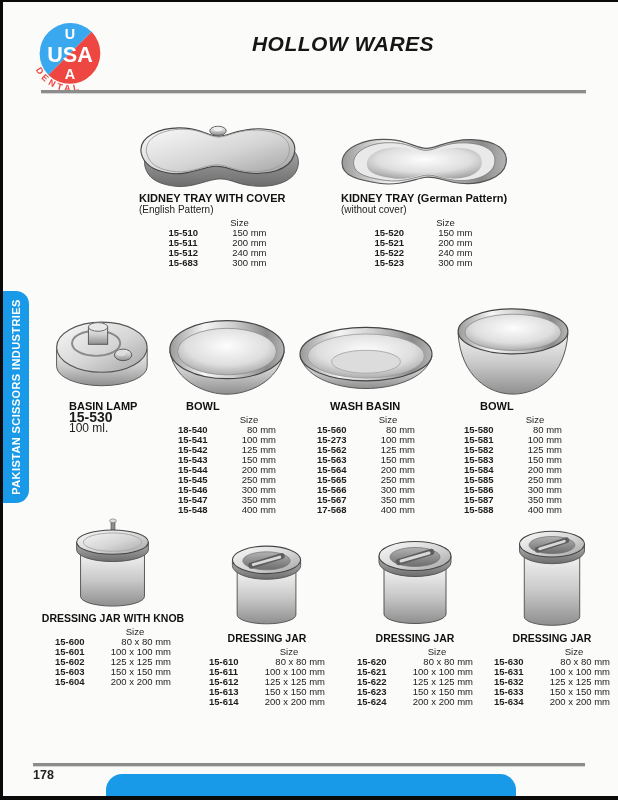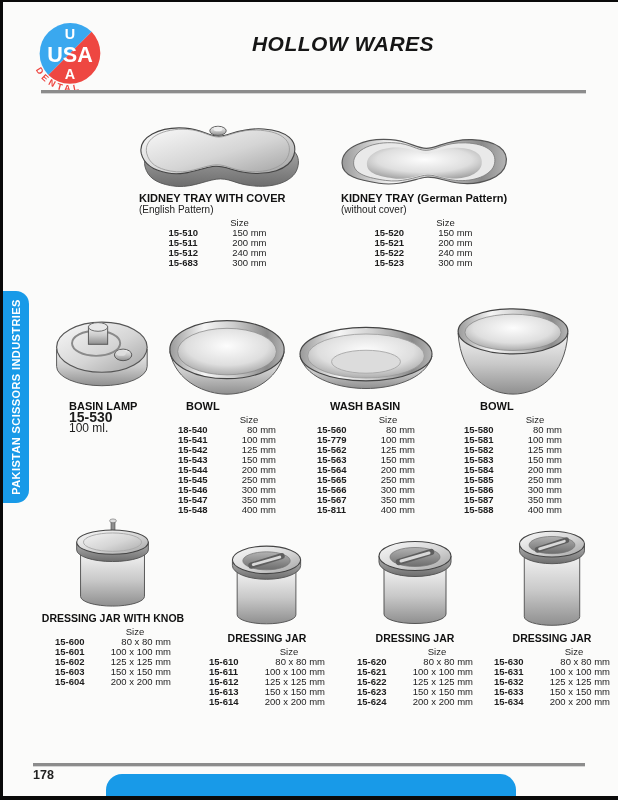--- a/index.html
+++ b/index.html
@@ -245,21 +245,21 @@
     <div class="sizes">
       <div class="srow">
           <span class="code"></span>
           <span class="val size-hdr">Size</span>
         </div>
       <div class="srow">
           <span class="code">15-560</span>
           <span class="val">80 mm</span>
         </div>
       <div class="srow">
-          <span class="code">15-779</span>
+          <span class="code">15-273</span>
           <span class="val">100 mm</span>
         </div>
       <div class="srow">
           <span class="code">15-562</span>
           <span class="val">125 mm</span>
         </div>
       <div class="srow">
           <span class="code">15-563</span>
           <span class="val">150 mm</span>
         </div>
@@ -273,21 +273,21 @@
         </div>
       <div class="srow">
           <span class="code">15-566</span>
           <span class="val">300 mm</span>
         </div>
       <div class="srow">
           <span class="code">15-567</span>
           <span class="val">350 mm</span>
         </div>
       <div class="srow">
-          <span class="code">15-811</span>
+          <span class="code">17-568</span>
           <span class="val">400 mm</span>
         </div>
     </div>
   </div>
 
   <div class="product" style="left:440px;top:298px;width:140px;">
     <div class="p-img" style="height:100px;">
       <svg viewBox="0 0 122 102" width="120" height="100">
         <path d="M5,34 C8,78 36,96 61,96 C86,96 114,78 117,34 Z" fill="url(#gv)" stroke="#555" stroke-width="1"></path>
         <ellipse cx="61" cy="32" rx="56" ry="23" fill="url(#gh)" stroke="#444" stroke-width="1.2"></ellipse>

